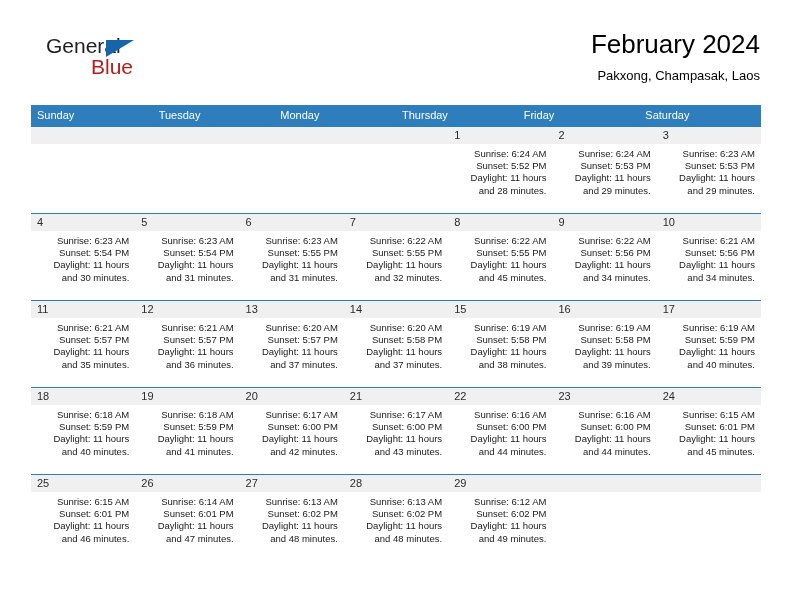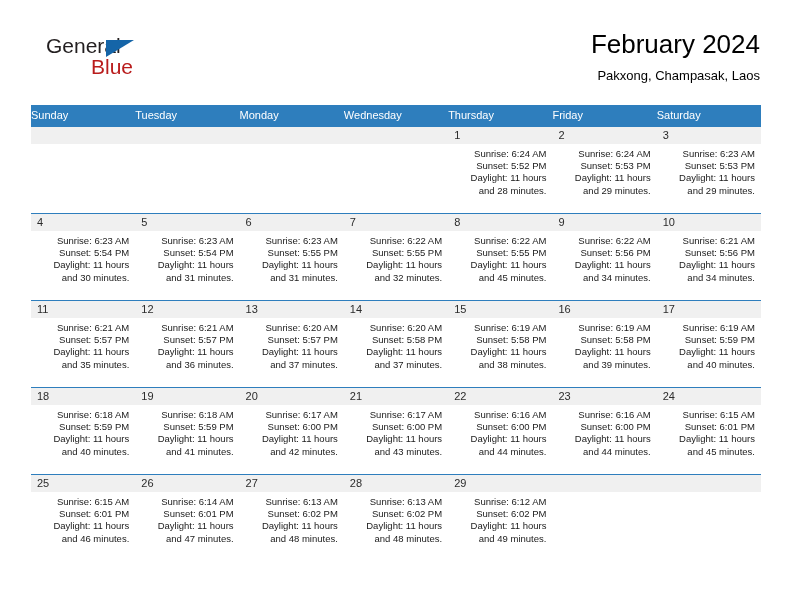--- a/index.html
+++ b/index.html
@@ -94,20 +94,21 @@
   .weekdays {
     display: flex;
     background: #2e7ebd;
     height: 21px;
   }
   .weekday {
     flex: 1 1 0;
     color: #ffffff;
     font-size: 11px;
     line-height: 21px;
+    padding-left: 6px;
     box-sizing: border-box;
     white-space: nowrap;
     overflow: hidden;
   }
   .week-row {
     display: flex;
     border-top: 1px solid #2e7ebd;
     height: 87px;
     box-sizing: border-box;
     background: #ffffff;
@@ -163,21 +164,20 @@
     </div>
 
   </div>
 
   <div class="calendar">
 
     <div class="weekdays">
       <div class="weekday">Sunday</div>
       <div class="weekday">Tuesday</div>
       <div class="weekday">Monday</div>
-      <div class="weekday">Wednesday</div>
       <div class="weekday">Thursday</div>
       <div class="weekday">Friday</div>
       <div class="weekday">Saturday</div>
     </div>
 
     <div class="week-row">
       <div class="day-cell empty">
         <div class="day-number-band"></div>
         <div class="day-detail">
           <div></div>

